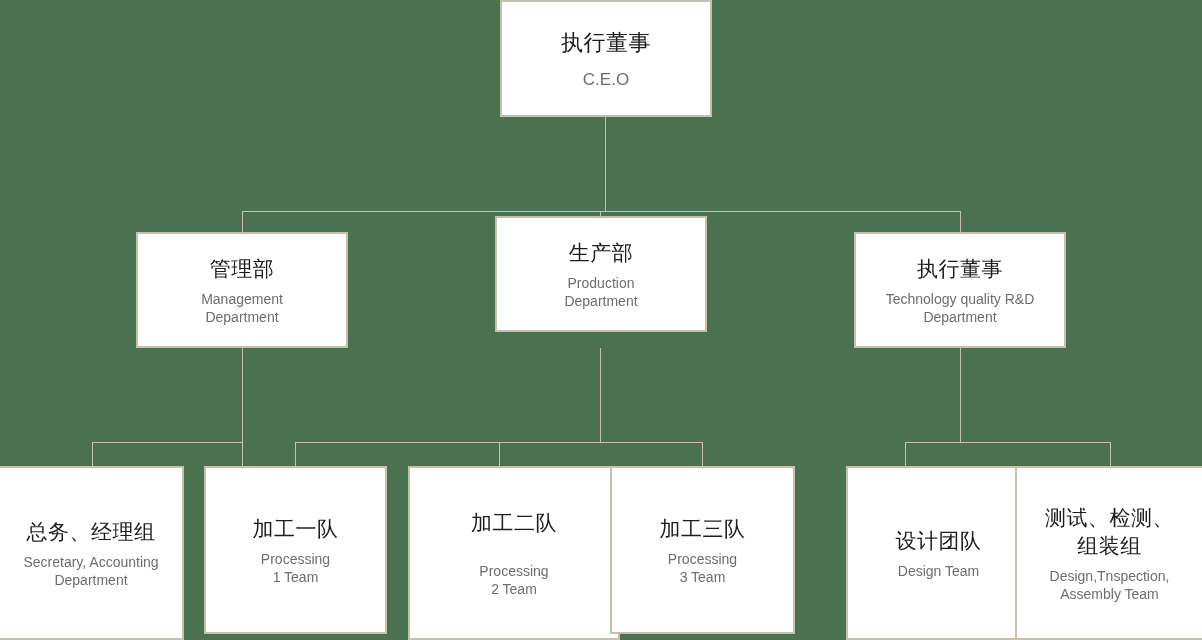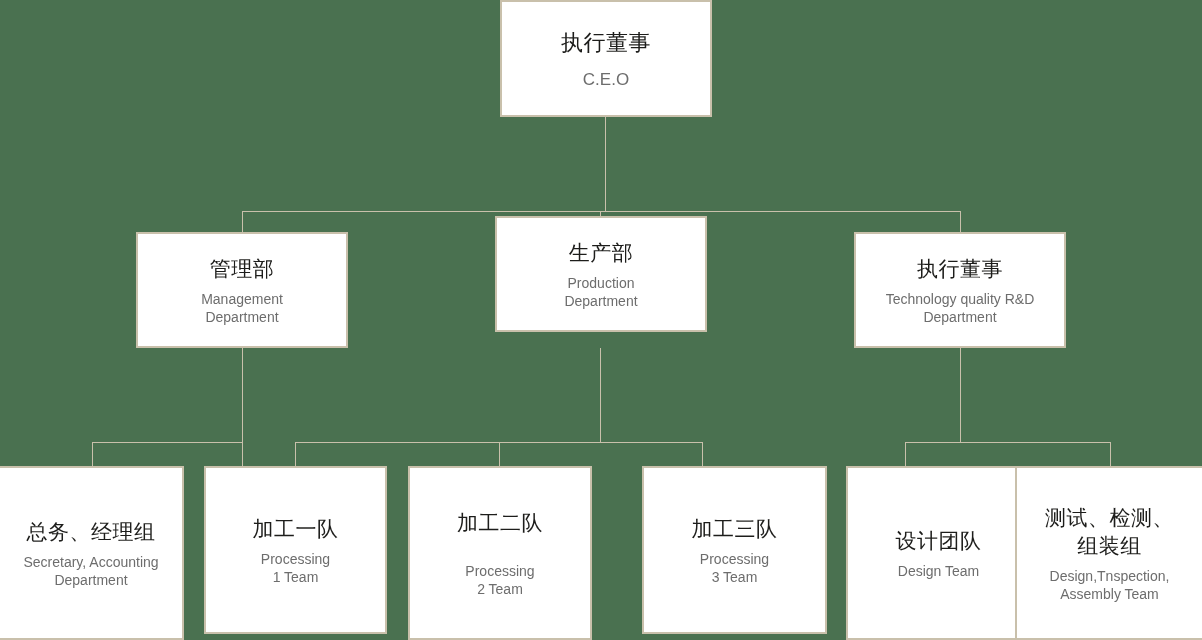--- a/index.html
+++ b/index.html
@@ -86,30 +86,29 @@
   }
   #node-proc1 {
     left: 204px;
     top: 466px;
     width: 183px;
     height: 168px;
   }
   #node-proc2 {
     left: 408px;
     top: 466px;
-    width: 184px;
+    width: 212px;
     height: 174px;
     gap: 18px;
   }
   #node-proc3 {
     left: 610px;
     top: 466px;
     width: 185px;
     height: 168px;
-    margin-left: 32px;
   }
   #node-design {
     left: 846px;
     top: 466px;
     width: 185px;
     height: 174px;
   }
   #node-testing {
     left: 1015px;
     top: 466px;

